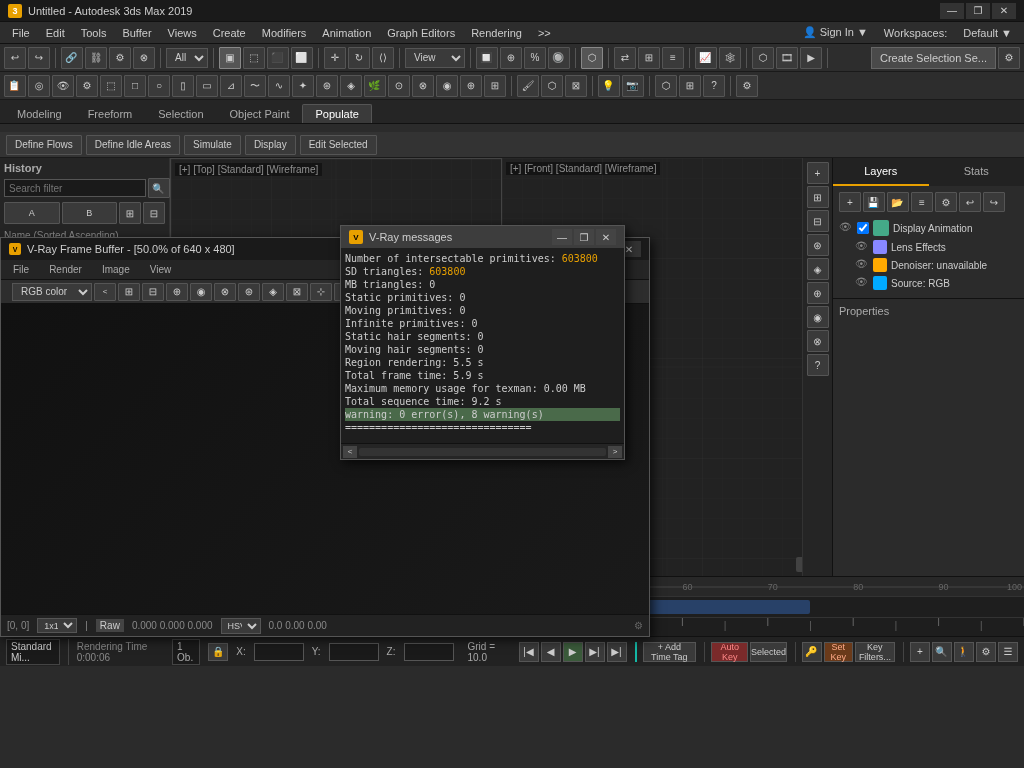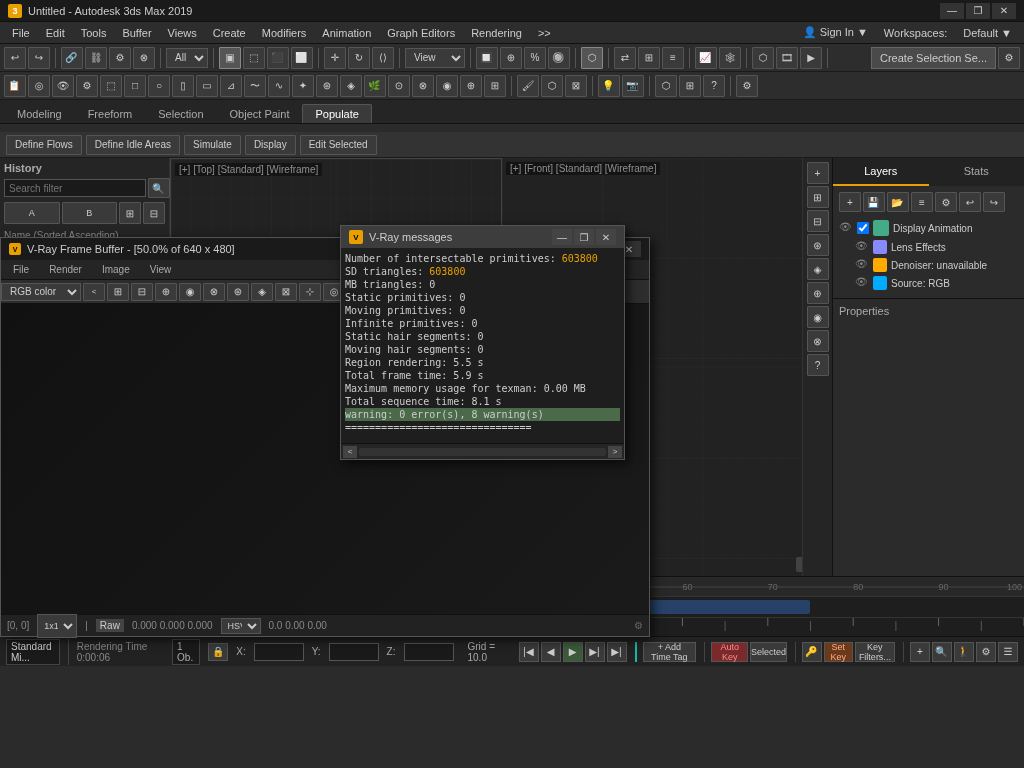--- a/index.html
+++ b/index.html
@@ -66,21 +66,21 @@
     
     #statusbar { height: 30px; background: #222; border-top: 1px solid #111; display: flex; align-items: center; padding: 0 6px; gap: 8px; font-size: 10px; color: #aaa; }
     .bb-btn { height: 20px; min-width: 20px; background: #3a3a3a; border: 1px solid #555; color: #ccc; font-size: 10px; cursor: pointer; display: flex; align-items: center; justify-content: center; }
     .bb-input { height: 18px; width: 60px; background: #1a1a1a; border: 1px solid #555; color: #ccc; font-size: 10px; padding: 0 3px; }
 
     
     #vray-fb { position: fixed; top: 237px; left: 0; width: 650px; background: #2d2d2d; border: 1px solid #555; box-shadow: 3px 3px 10px rgba(0,0,0,0.7); z-index: 100; }
     #vray-fb-title { height: 22px; background: #1a1a1a; display: flex; align-items: center; justify-content: space-between; padding: 0 8px; cursor: move; }
     #vray-fb-tabs { height: 22px; background: #252525; display: flex; align-items: center; padding: 0 4px; gap: 2px; border-bottom: 1px solid #111; }
     .fb-tab { padding: 2px 8px; font-size: 10px; color: #aaa; cursor: pointer; }
-    .fb-toolbar { height: 24px; background: #2d2d2d; display: flex; align-items: center; padding: 0 0; gap: 2px; border-bottom: 1px solid #111; }
+    .fb-toolbar { height: 24px; background: #2d2d2d; display: flex; align-items: center; padding: 0 11px; gap: 2px; border-bottom: 1px solid #111; }
     .fb-select { height: 18px; background: #3a3a3a; border: 1px solid #555; color: #ccc; font-size: 10px; padding: 0 4px; width: 80px; }
     #vray-fb-canvas { height: 310px; background: #000; position: relative; }
     .fb-canvas-dark { width: 100%; height: 100%; background: linear-gradient(135deg, #111 0%, #1a1a1a 100%); }
     #vray-fb-statusbar { height: 22px; background: #222; display: flex; align-items: center; padding: 0 6px; font-size: 10px; color: #888; gap: 8px; border-top: 1px solid #111; }
 
     
     #vray-msg { position: fixed; top: 225px; left: 340px; width: 285px; background: #2d2d2d; border: 1px solid #555; box-shadow: 3px 3px 10px rgba(0,0,0,0.7); z-index: 200; }
     #vray-msg-title { height: 22px; background: #3d3d3d; display: flex; align-items: center; justify-content: space-between; padding: 0 8px; cursor: move; }
     #vray-msg-title-left { display: flex; align-items: center; gap: 6px; font-size: 11px; color: #ccc; }
     #vray-msg-controls { display: flex; gap: 2px; }
@@ -548,21 +548,21 @@
     <button class="tb-btn" style="width:18px; height:18px;">◎</button>
     <button class="tb-btn" style="width:18px; height:18px;">⚙</button>
   </div>
 
   <div id="vray-fb-canvas">
     <div class="fb-canvas-dark"></div>
   </div>
 
   <div id="vray-fb-statusbar">
     <span style="font-size:10px; color:#888;">[0, 0]</span>
-    <select style="height:24px; background:#3a3a3a; border:1px solid #555; color:#ccc; font-size:9px; padding:0 2px; width:40px;">
+    <select style="height:15px; background:#3a3a3a; border:1px solid #555; color:#ccc; font-size:9px; padding:0 2px; width:40px;">
       <option>1x1</option>
     </select>
     <span style="font-size:10px; color:#888;">|</span>
     <span style="font-size:10px; color:#ccc; cursor:pointer; background:#444; padding:1px 4px;">Raw</span>
     <span style="font-size:10px; color:#888;">0.000  0.000  0.000</span>
     <select style="height:16px; background:#3a3a3a; border:1px solid #555; color:#ccc; font-size:9px; padding:0 2px; width:40px;">
       <option>HSV</option>
     </select>
     <span style="font-size:10px; color:#888;">0.0   0.00  0.00</span>
     <span style="flex:1;"></span>
@@ -588,21 +588,21 @@
       <div class="msg-line">SD triangles: <span style="color:#e8a000;">603800</span></div>
       <div class="msg-line">MB triangles: 0</div>
       <div class="msg-line">Static primitives: 0</div>
       <div class="msg-line">Moving primitives: 0</div>
       <div class="msg-line">Infinite primitives: 0</div>
       <div class="msg-line">Static hair segments: 0</div>
       <div class="msg-line">Moving hair segments: 0</div>
       <div class="msg-line">Region rendering: 5.5 s</div>
       <div class="msg-line">Total frame time: 5.9 s</div>
       <div class="msg-line">Maximum memory usage for texman: 0.00 MB</div>
-      <div class="msg-line">Total sequence time: 8.1 s</div>
+      <div class="msg-line">Total sequence time: 9.2 s</div>
       <div class="msg-line highlight">warning: 0 error(s), 8 warning(s)</div>
       <div class="msg-line">===============================</div>
     </div>
   <div id="vray-msg-hscroll">
     <button class="hscroll-btn">&lt;</button>
     <div class="hscroll-track"></div>
     <button class="hscroll-btn">&gt;</button>
   </div>
 </div>
 

